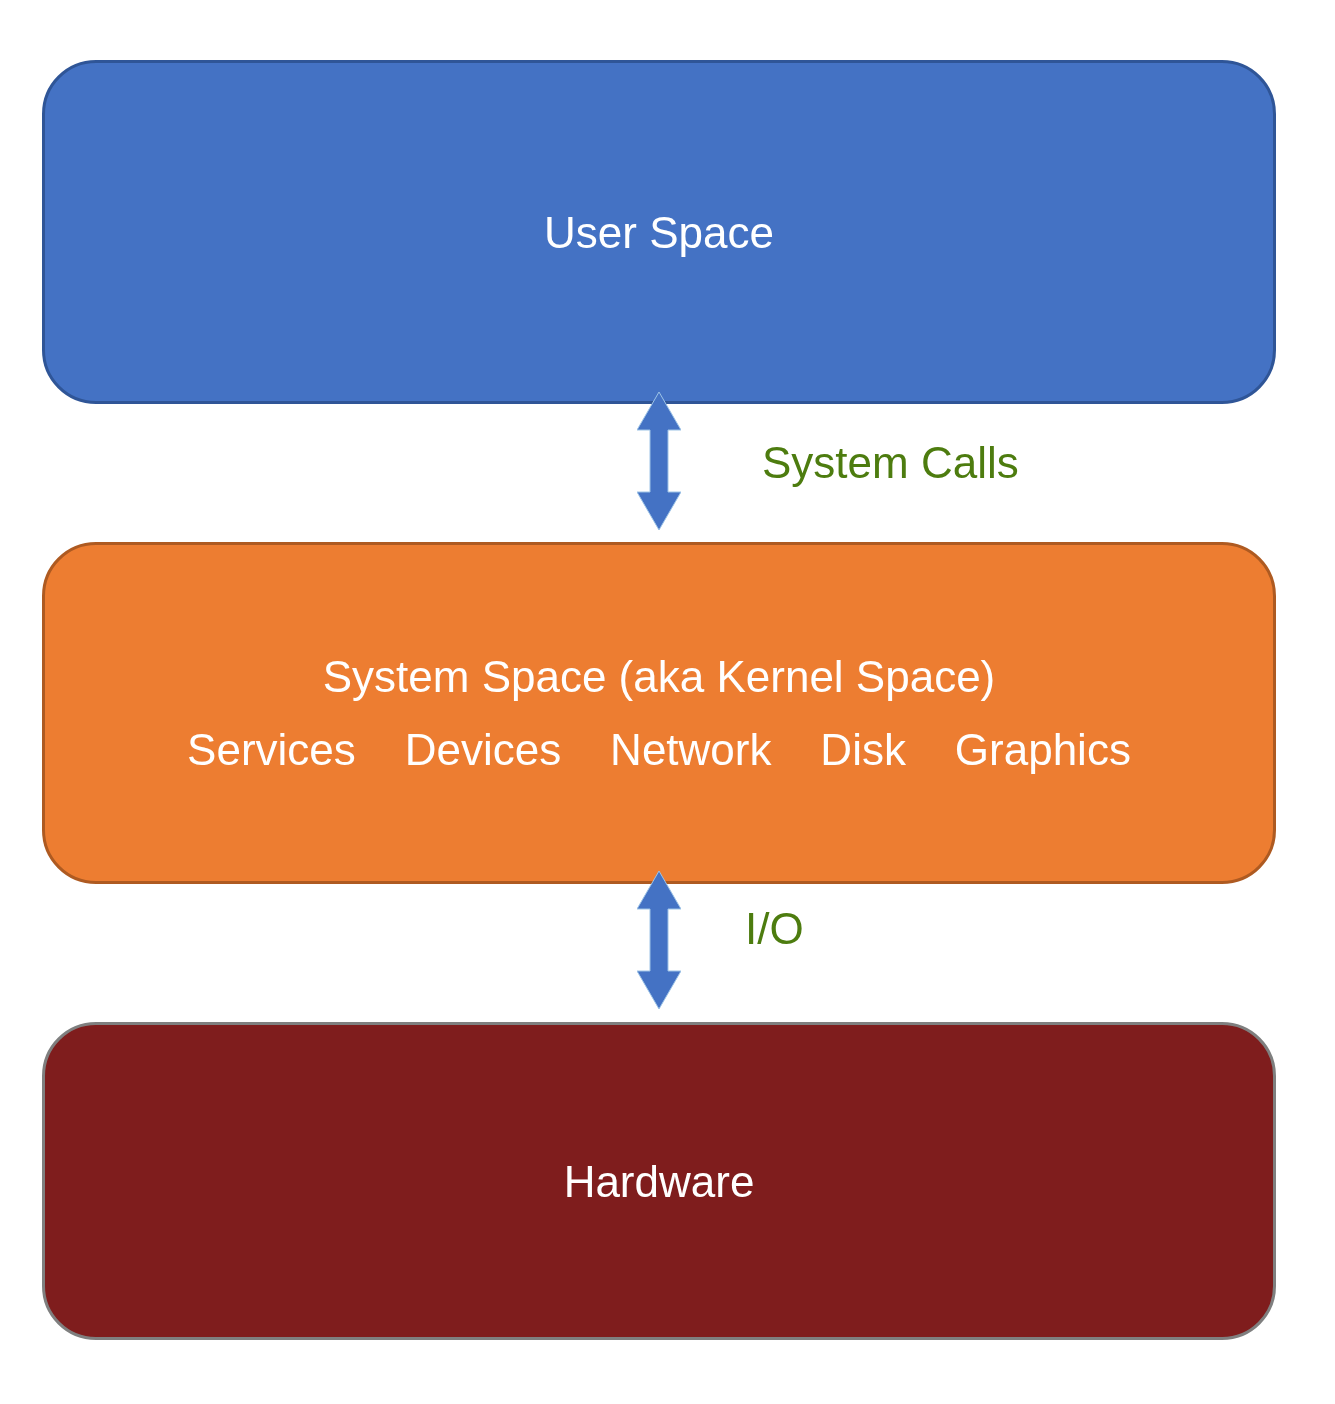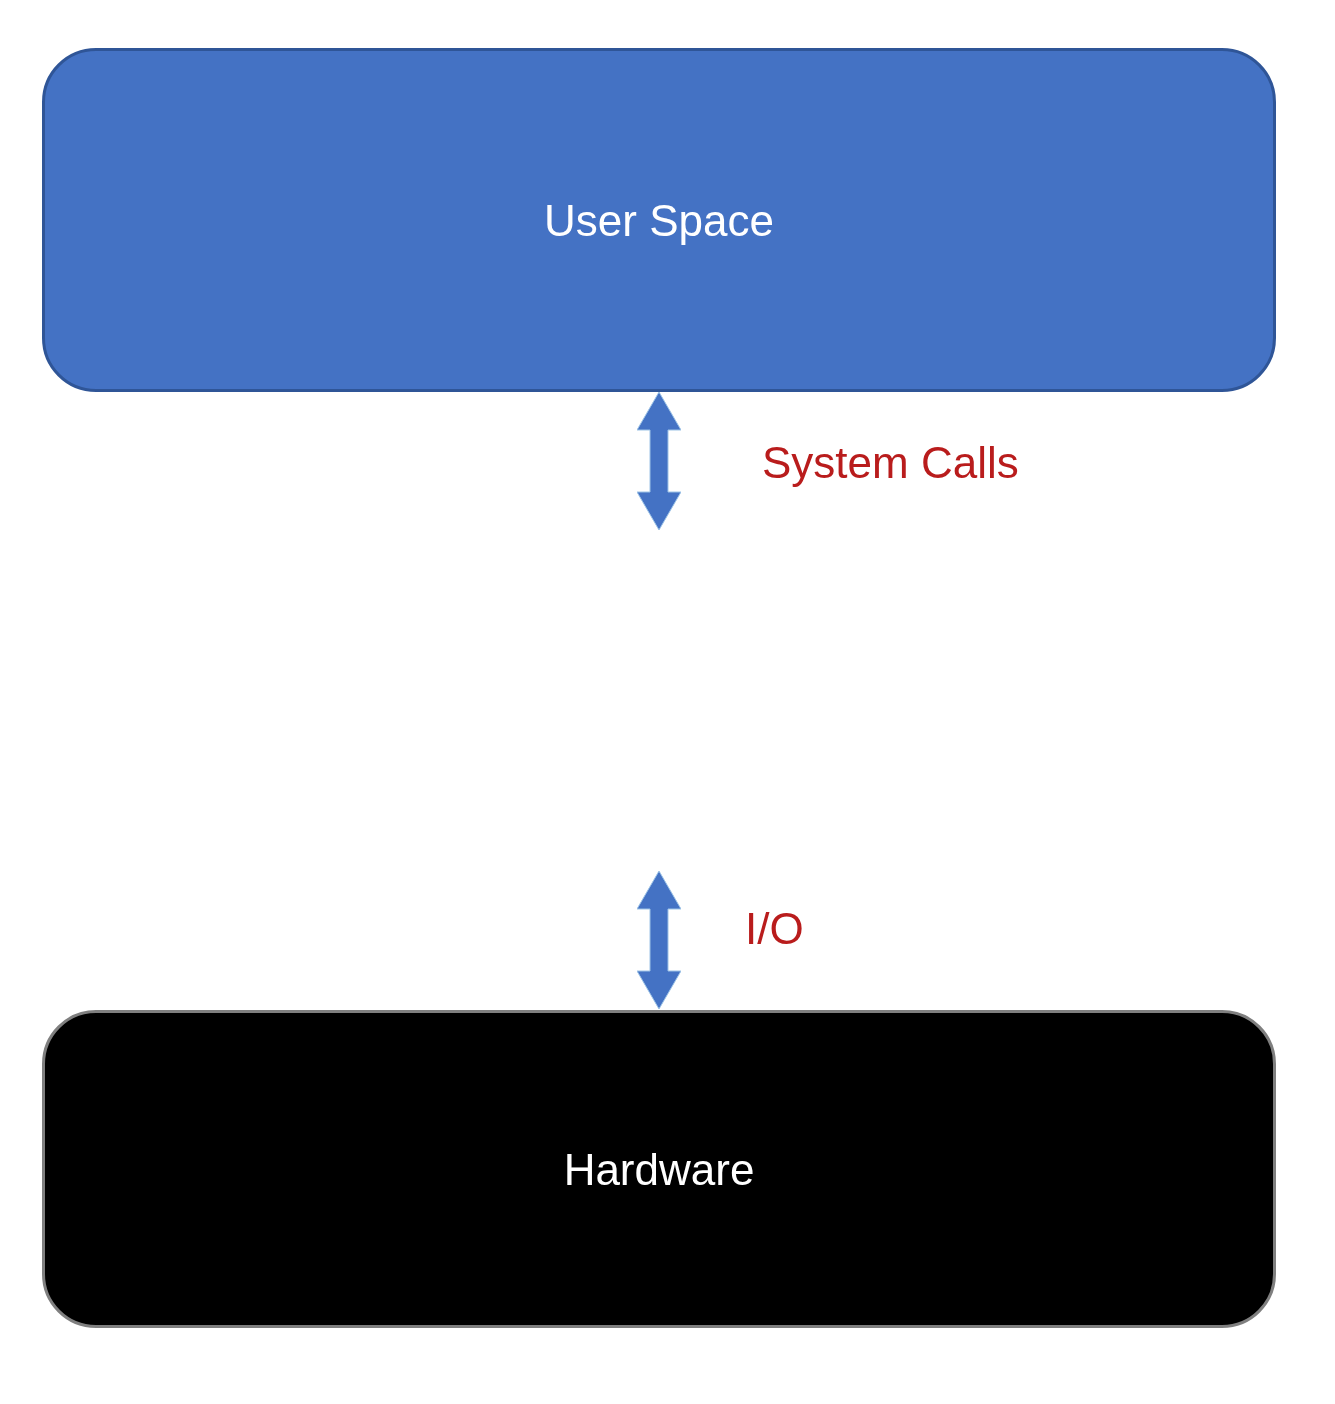--- a/index.html
+++ b/index.html
@@ -21,20 +21,21 @@
     width: 1234px;
     border-radius: 54px;
     border: 3px solid;
     box-sizing: border-box;
     display: flex;
     flex-direction: column;
     align-items: center;
     justify-content: center;
     color: #ffffff;
     text-align: center;
+    margin-top: 12px;
   }
   .layer-box .layer-title,
   .layer-box .layer-items {
     font-size: 44px;
     line-height: 73px;
     white-space: pre;
     font-weight: 400;
   }
   .box-user {
     top: 48px;
@@ -44,34 +45,34 @@
   }
   .box-kernel {
     top: 530px;
     height: 342px;
     background: #ED7D31;
     border-color: #AE5A21;
   }
   .box-hardware {
     top: 1010px;
     height: 318px;
-    background: #000000;
+    background: #7f1d1d;
     border-color: #7F7F7F;
   }
   .connector-arrow {
     position: absolute;
     left: 637px;
     width: 44px;
     height: 138px;
   }
   .arrow-syscalls { top: 392px; }
   .arrow-io { top: 871px; }
   .connector-label {
     position: absolute;
-    color: #b91c1c;
+    color: #4d7c0f;
     font-size: 44px;
     line-height: 52px;
     white-space: pre;
   }
   .label-syscalls { left: 762px; top: 437px; }
   .label-io { left: 745px; top: 903px; }
 </style>
 </head>
 <body>
 
@@ -79,20 +80,24 @@
 
   <div class="layer-box box-user">
     <div class="layer-title">User Space</div>
   </div>
 
   <svg class="connector-arrow arrow-syscalls" viewBox="0 0 44 138">
     <polygon points="22,0 44,38 31,38 31,100 44,100 22,138 0,100 13,100 13,38 0,38" fill="#4472C4" stroke="#9DC3E6" stroke-width="1"></polygon>
   </svg>
   <div class="connector-label label-syscalls">System Calls</div>
 
+  <div class="layer-box box-kernel">
+    <div class="layer-title">System Space (aka Kernel Space)</div>
+    <div class="layer-items">Services    Devices    Network    Disk    Graphics</div>
+  </div>
 
   <svg class="connector-arrow arrow-io" viewBox="0 0 44 138">
     <polygon points="22,0 44,38 31,38 31,100 44,100 22,138 0,100 13,100 13,38 0,38" fill="#4472C4" stroke="#9DC3E6" stroke-width="1"></polygon>
   </svg>
   <div class="connector-label label-io">I/O</div>
 
   <div class="layer-box box-hardware">
     <div class="layer-title">Hardware</div>
   </div>
 

